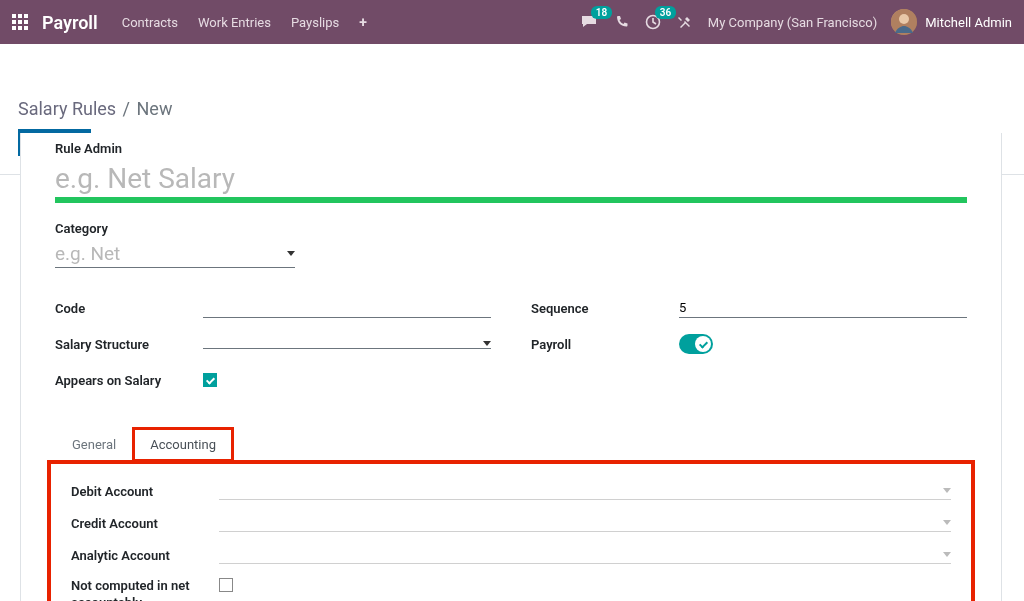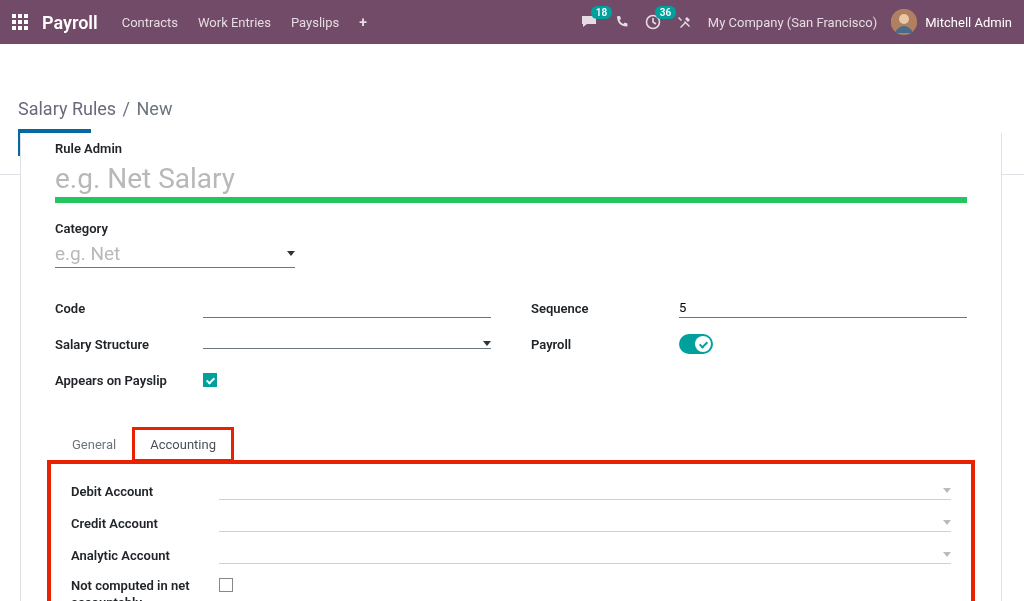--- a/index.html
+++ b/index.html
@@ -172,21 +172,21 @@
           <div class="field-label">Code</div>
           <input class="field-input" value="" style="">
         </div>
         <div class="field-row">
           <div class="field-label">Salary Structure</div>
           <div class="field-dropdown">
             <span class="caret-down"></span>
           </div>
         </div>
         <div class="field-row">
-          <div class="field-label">Appears on Payslip</div>
+          <div class="field-label">Appears on Salary</div>
           <div class="checkbox"></div>
         </div>
       </div>
       <div class="col">
         <div class="field-row">
           <div class="field-label">Sequence</div>
           <input class="field-input" value="5" style="">
         </div>
         <div class="field-row">
           <div class="field-label">Payroll</div>

